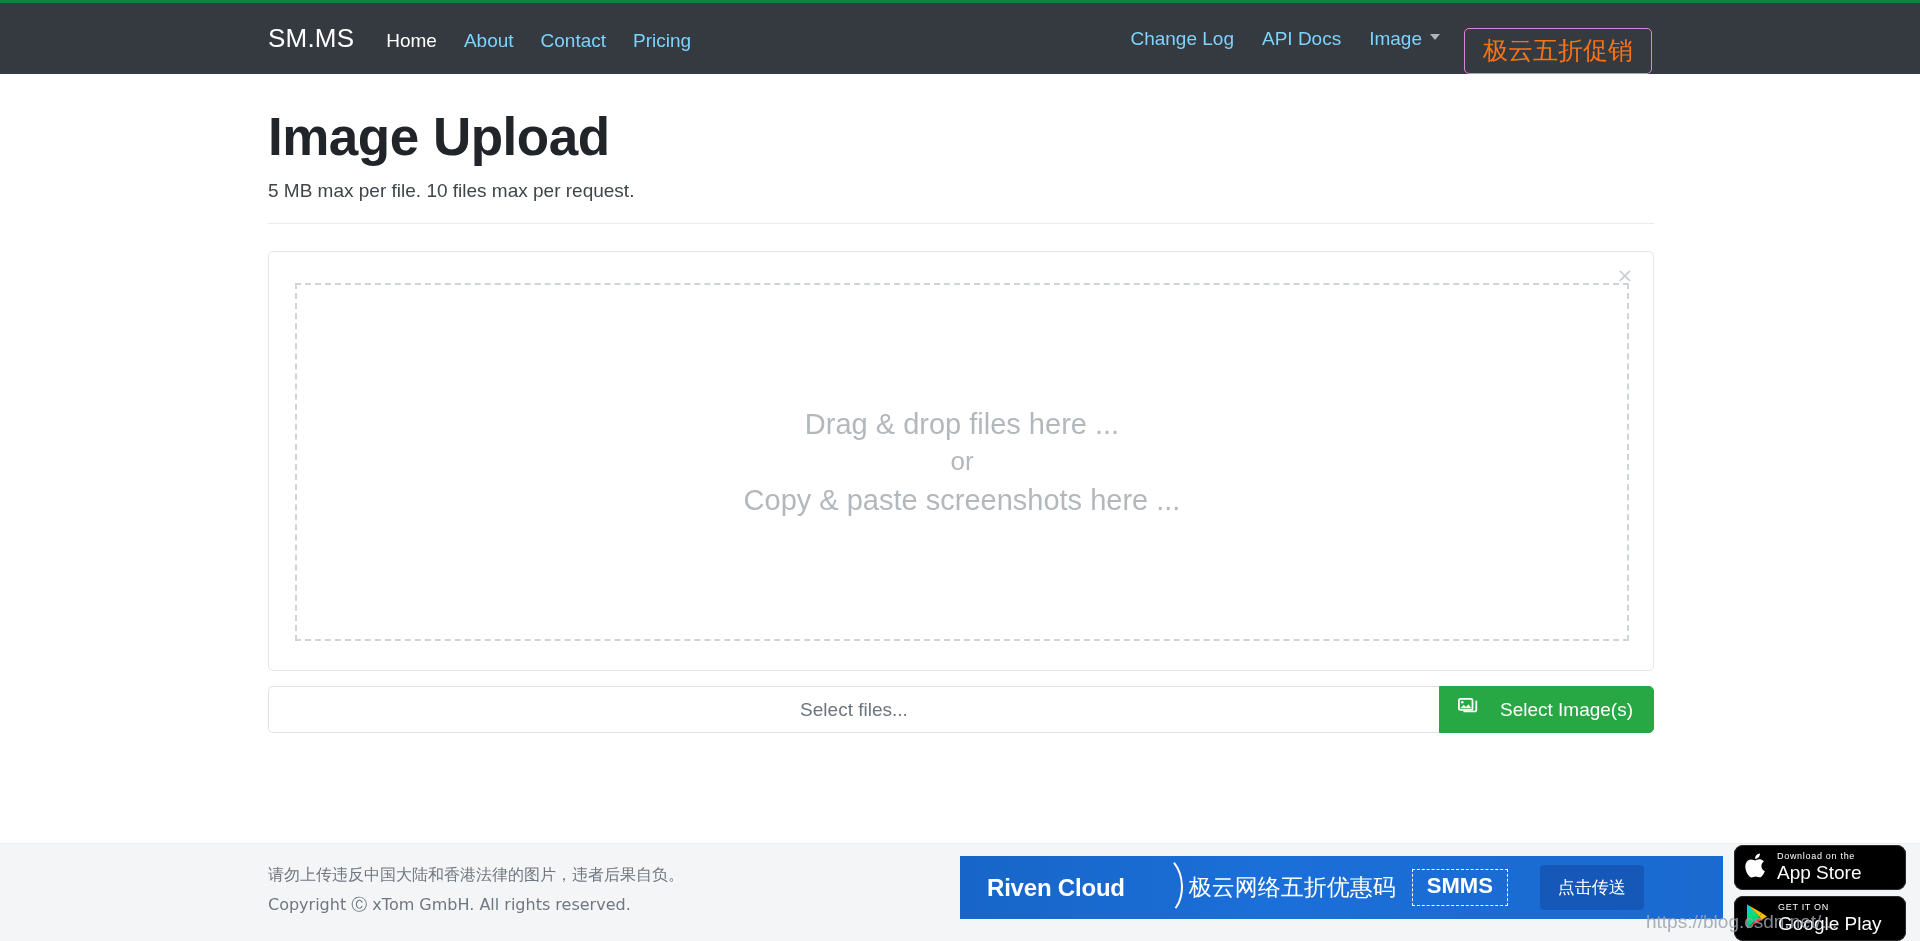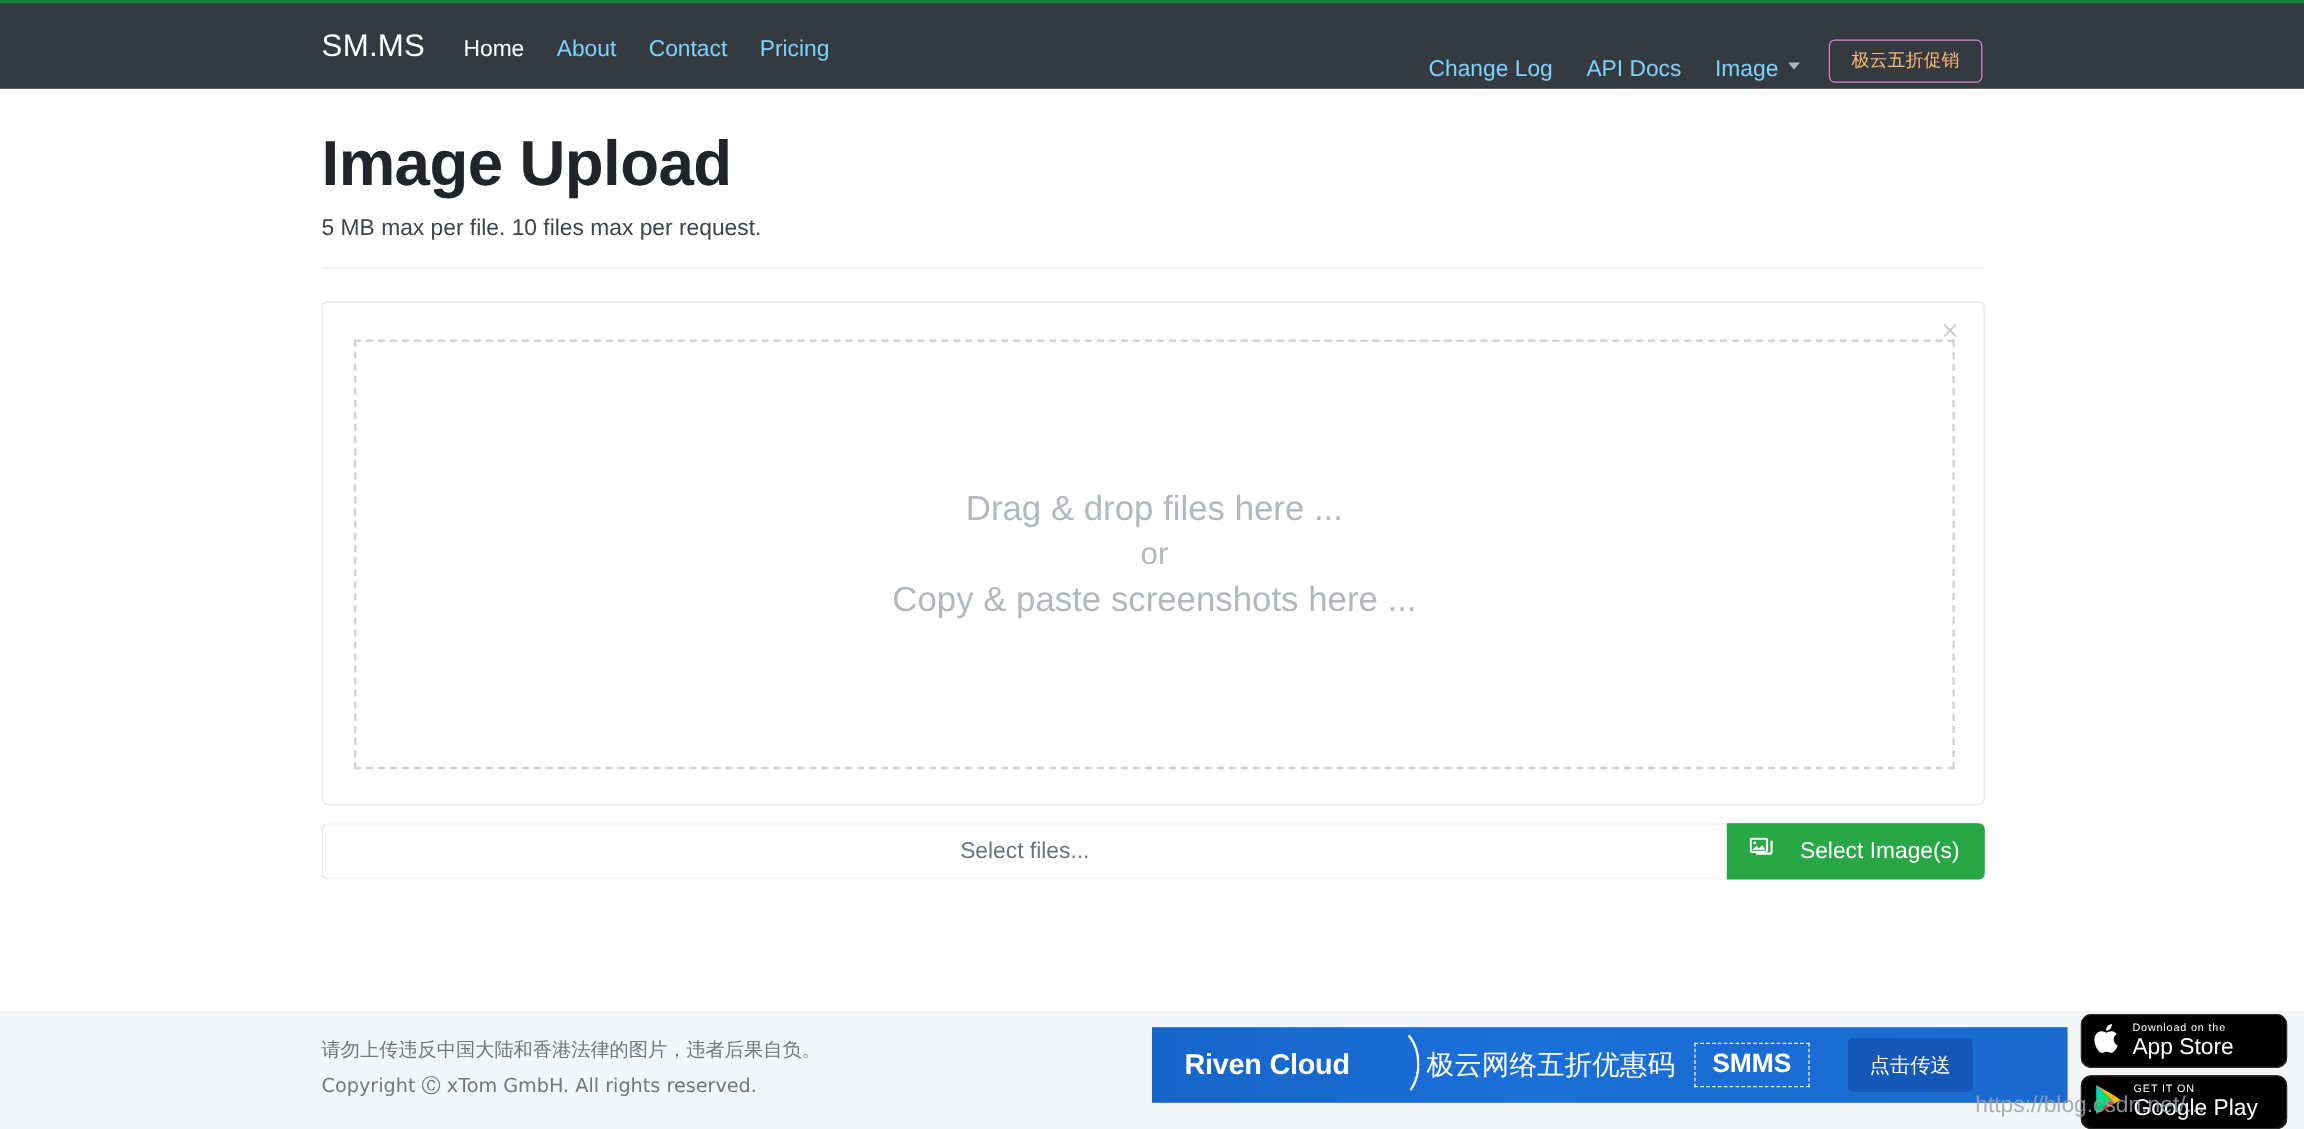--- a/index.html
+++ b/index.html
@@ -42,39 +42,39 @@
     color: #7dd3fc;
     font-size: 19px;
     text-decoration: none;
     margin-right: 27px;
     white-space: nowrap;
   }
   .nav-link.active { color: #ffffff; }
   .nav-right {
     margin-left: auto;
     margin-right: 268px;
-    display: flex; align-items: flex-end; margin-top: 24px;
+    display: flex; align-items: flex-start; margin-top: 24px;
   }
   .nav-right .nav-link { margin-right: 0; margin-left: 28px; }
   .caret {
     display: inline-block;
     width: 0; height: 0;
     border-left: 5px solid transparent;
     border-right: 5px solid transparent;
     border-top: 6px solid #adb5bd;
     margin-left: 8px;
     vertical-align: middle;
     position: relative; top: -2px;
   }
   .promo-btn {
     margin-left: 24px;
     border: 1px solid #d887d8;
     border-radius: 5px;
-    color: #fdba74;
-    font-size: 15px;
+    color: #f97316;
+    font-size: 25px;
     padding: 9px 18px 10px 18px;
     background: transparent;
     white-space: nowrap;
     line-height: 1;
     font-family: "DejaVu Sans", sans-serif;
     cursor: pointer;
   }
 
   
   .container {

